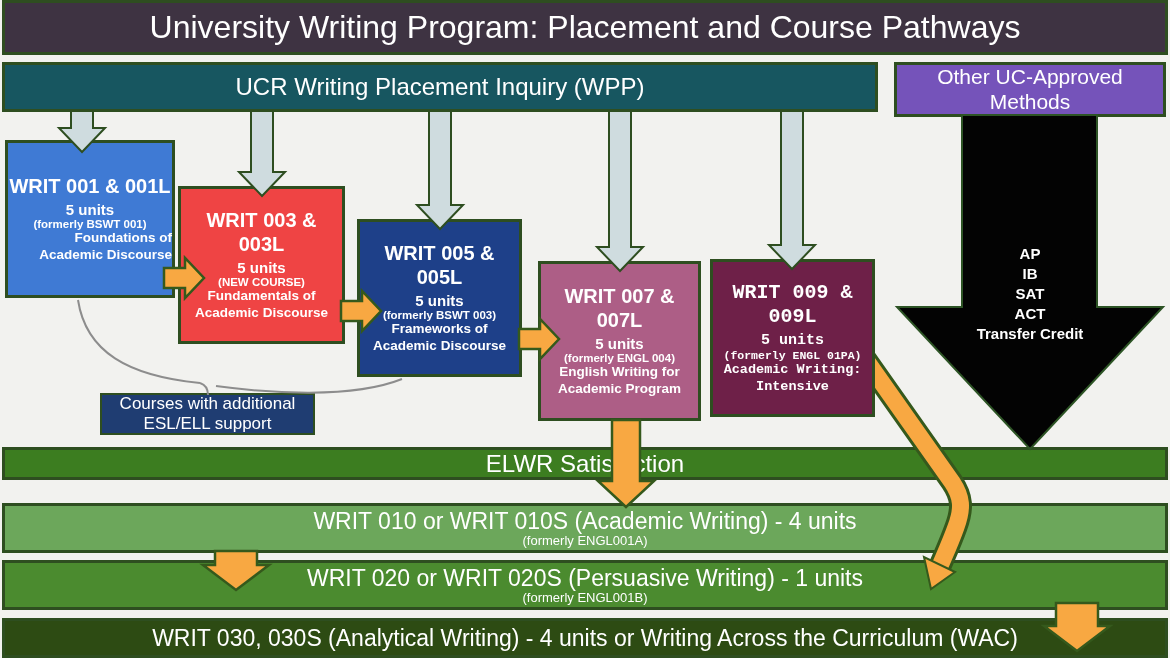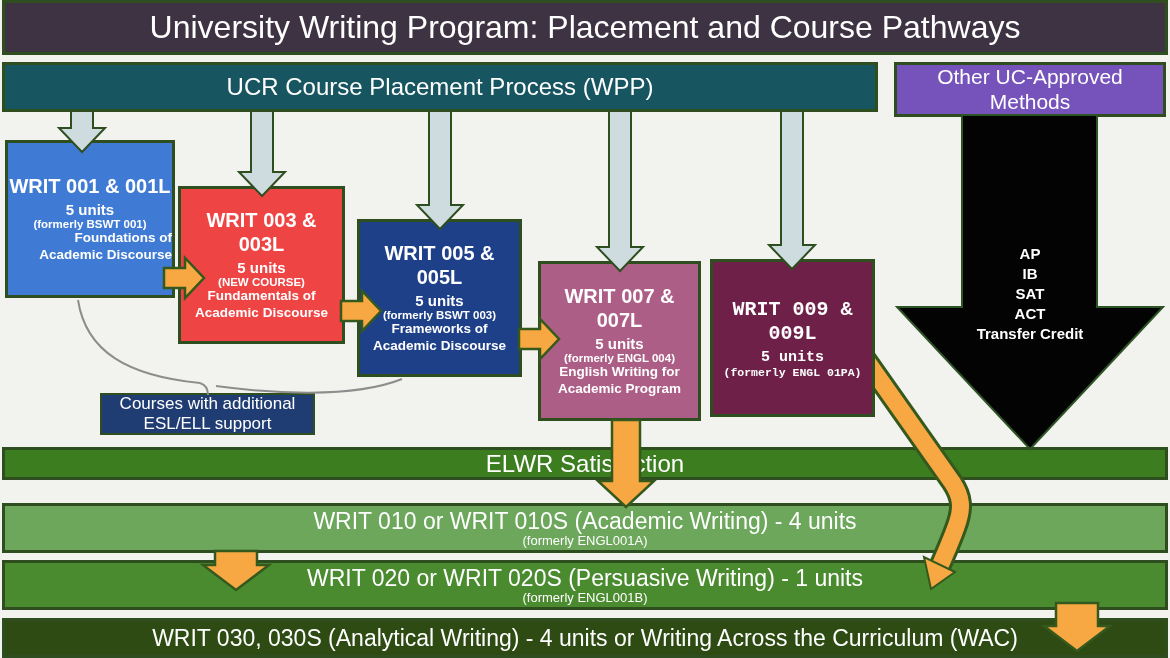--- a/index.html
+++ b/index.html
@@ -49,21 +49,21 @@
     font-size:15px;line-height:20px;text-align:center;
   }
 </style>
 </head>
 <body>
 
 <div class="abs banner title-bar" style="background: rgb(62, 51, 66);">
   <span>University Writing Program: Placement and Course Pathways</span>
 </div>
 <div class="abs banner wpp-bar" style="background: rgb(23, 86, 96);">
-  <span>UCR Course Placement Process (WPP)</span>
+  <span>UCR Writing Placement Inquiry (WPP)</span>
 </div>
 <div class="abs banner purple-box" style="background: rgb(117, 83, 186);">
   <span>Other UC-Approved Methods</span>
 </div>
 
 <svg id="svg-under" class="abs" width="1170" height="658">
   <path d="M 856,346 L 952,482 C 962,497 963,508 956,527 C 951,541 946,552 940,566" fill="none" stroke="#35591c" stroke-width="23"></path>
   <path d="M 856,346 L 952,482 C 962,497 963,508 956,527 C 951,541 946,552 940,566" fill="none" stroke="#f8a842" stroke-width="17"></path>
   <polygon points="955,572 924,557 931,589" fill="#f8a842" stroke="#35591c" stroke-width="2"></polygon>
 </svg>
@@ -89,20 +89,21 @@
 <div id="box4" class="abs course" style="background: rgb(173, 94, 134);">
   <span class="c-title">WRIT 007 &amp; 007L</span>
   <span class="c-units">5 units</span>
   <span class="c-note">(formerly ENGL 004)</span>
   <span class="c-desc">English Writing for Academic Program</span>
 </div>
 <div id="box5" class="abs course" style="background: rgb(110, 32, 72);">
   <span class="c-title">WRIT 009 &amp; 009L</span>
   <span class="c-units">5 units</span>
   <span class="c-note">(formerly ENGL 01PA)</span>
+  <span class="c-desc">Academic Writing: Intensive</span>
 </div>
 
 <div class="abs esl-box" style="background: rgb(31, 61, 114);">
   <span>Courses with additional ESL/ELL support</span>
 </div>
 
 <div class="abs banner elwr" style="background: rgb(60, 125, 32);">
   <span>ELWR Satisfaction</span>
 </div>
 <div id="pw010" class="abs banner pathway" style="background: rgb(108, 167, 91);">

